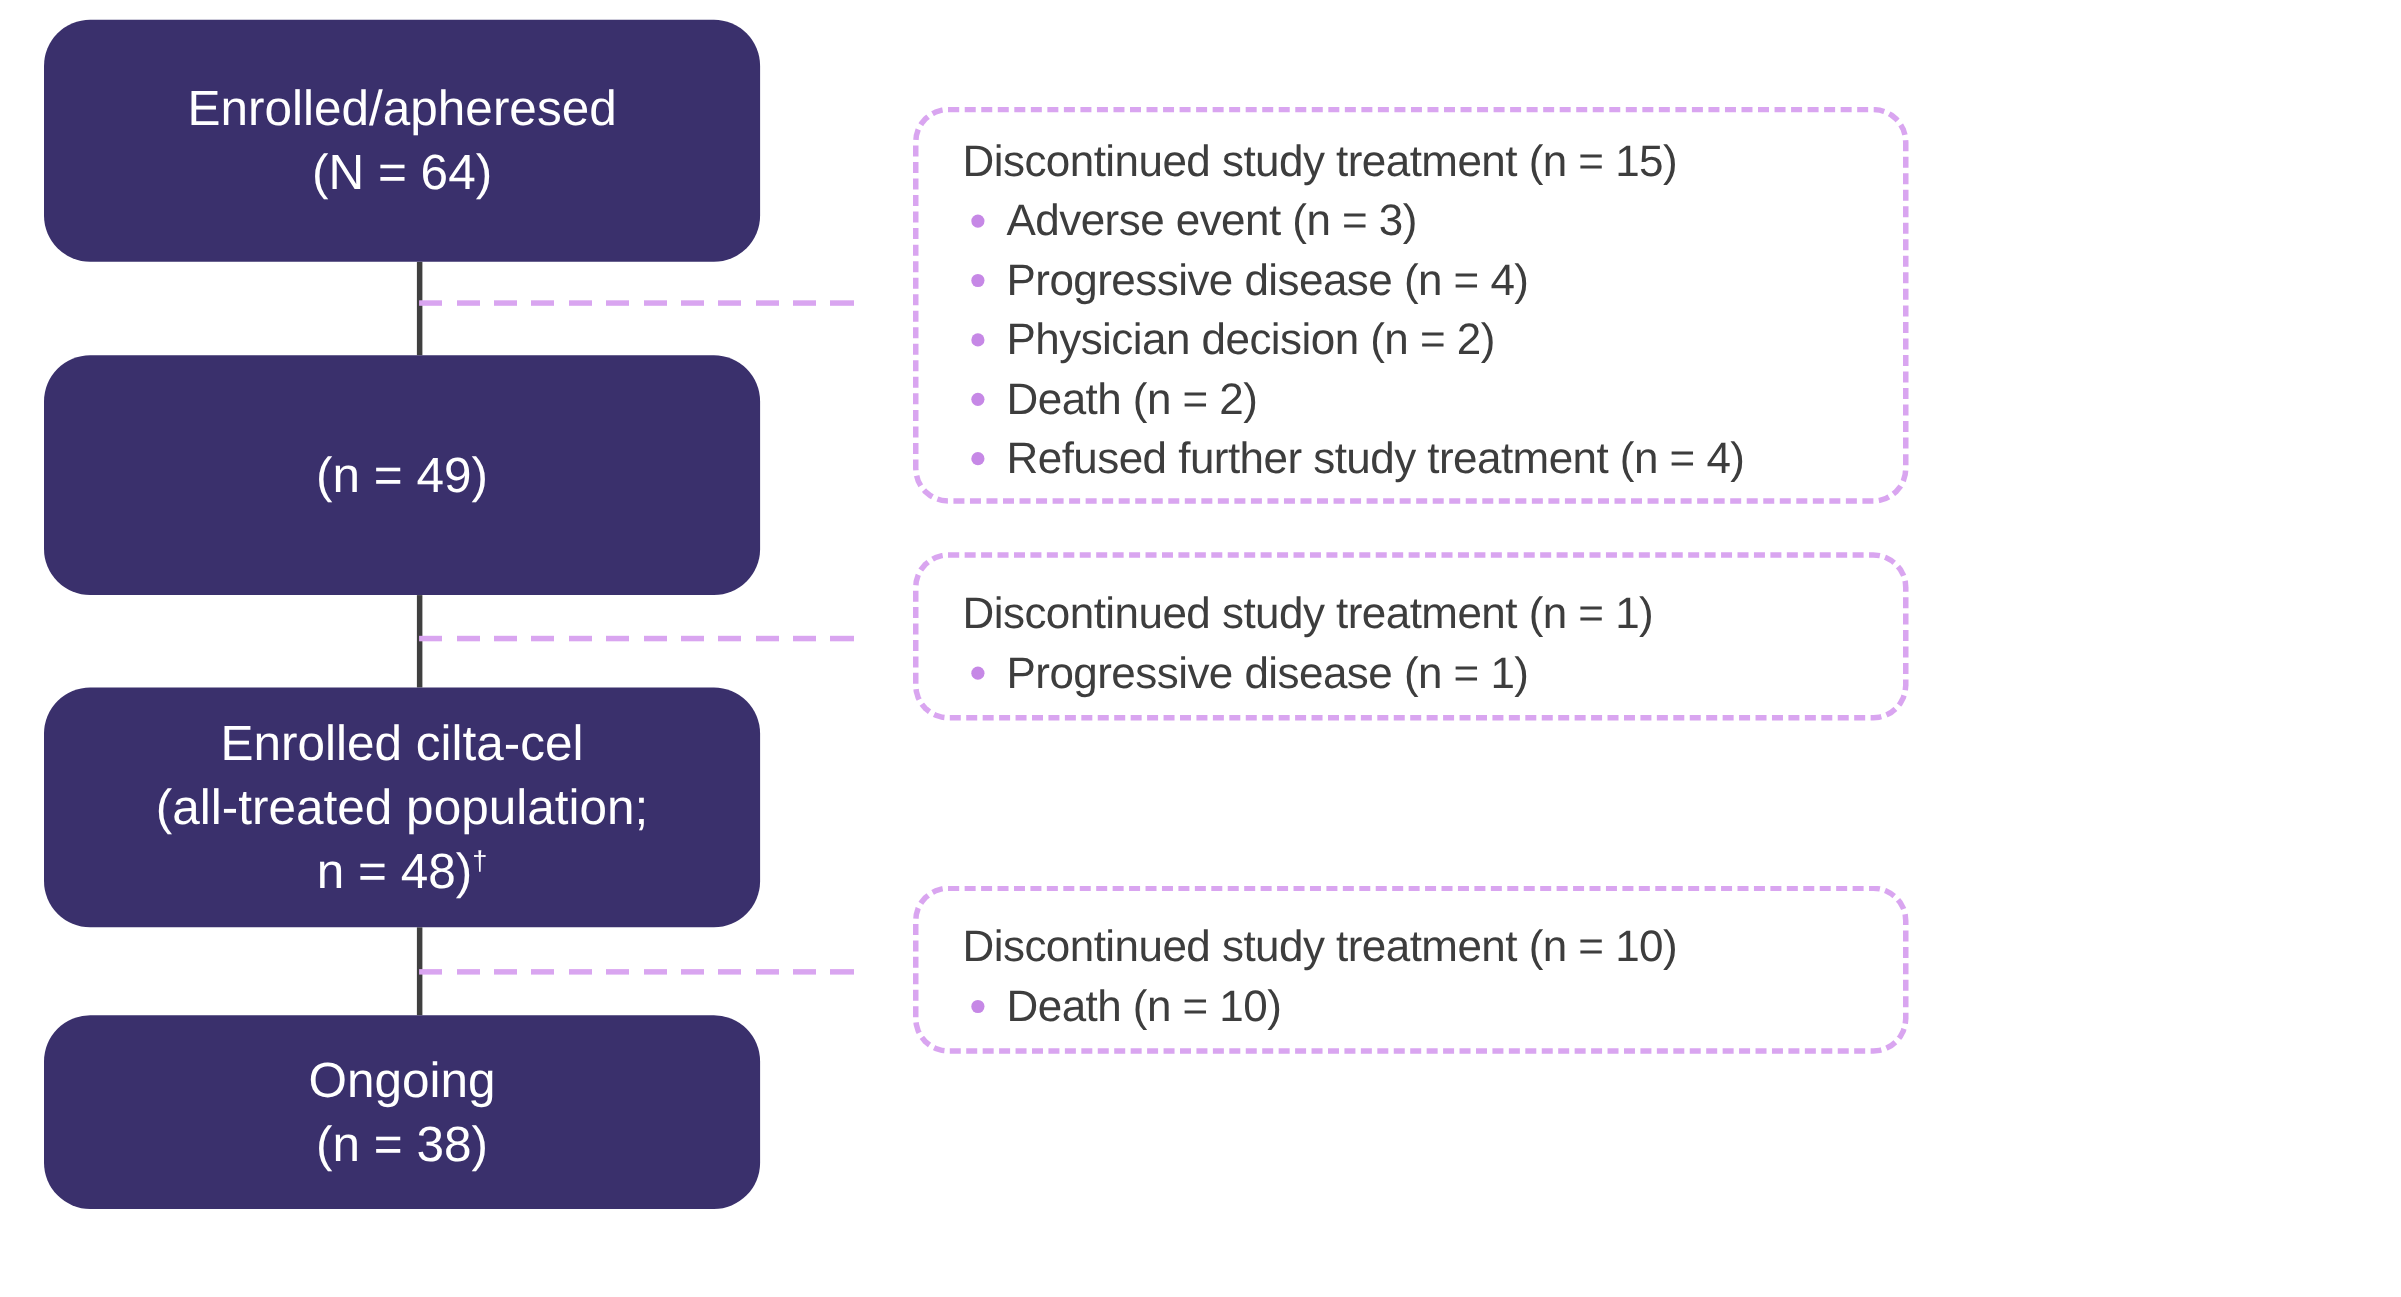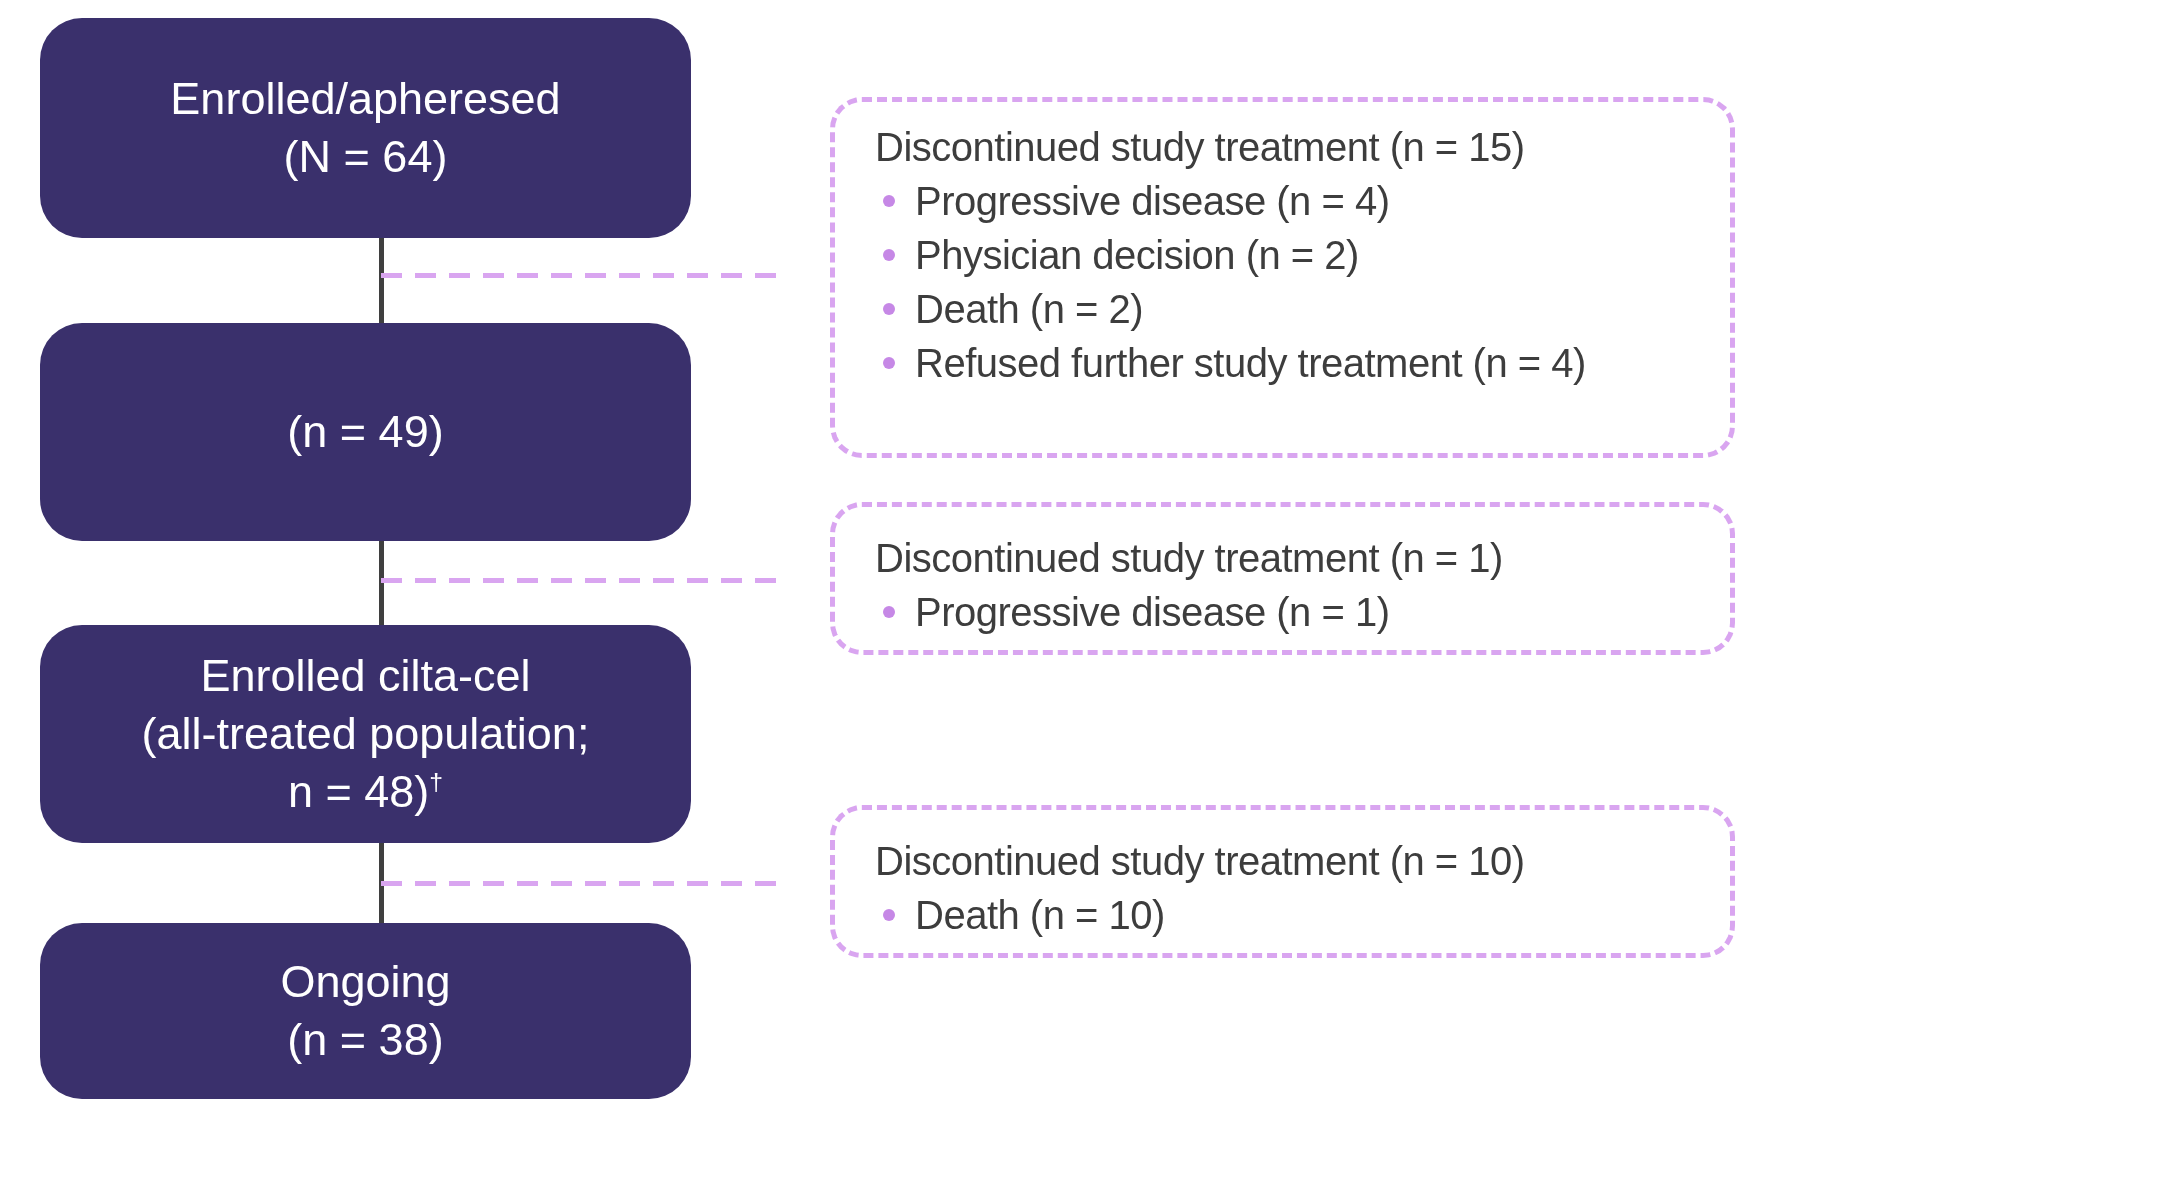--- a/index.html
+++ b/index.html
@@ -96,20 +96,24 @@
 
   <div class="flow-box" style="top:923px;height:176px;">
     <div class="flow-line">Ongoing</div>
     <div class="flow-line">(n = 38)</div>
   </div>
 
   <div class="side-box" style="top:97px;height:361px;">
     <div class="side-title">Discontinued study treatment (n = 15)</div>
     <div class="bullet-row">
       <span class="bullet-dot"></span>
+      <span class="bullet-text">Adverse event (n = 3)</span>
+    </div>
+    <div class="bullet-row">
+      <span class="bullet-dot"></span>
       <span class="bullet-text">Progressive disease (n = 4)</span>
     </div>
     <div class="bullet-row">
       <span class="bullet-dot"></span>
       <span class="bullet-text">Physician decision (n = 2)</span>
     </div>
     <div class="bullet-row">
       <span class="bullet-dot"></span>
       <span class="bullet-text">Death (n = 2)</span>
     </div>

